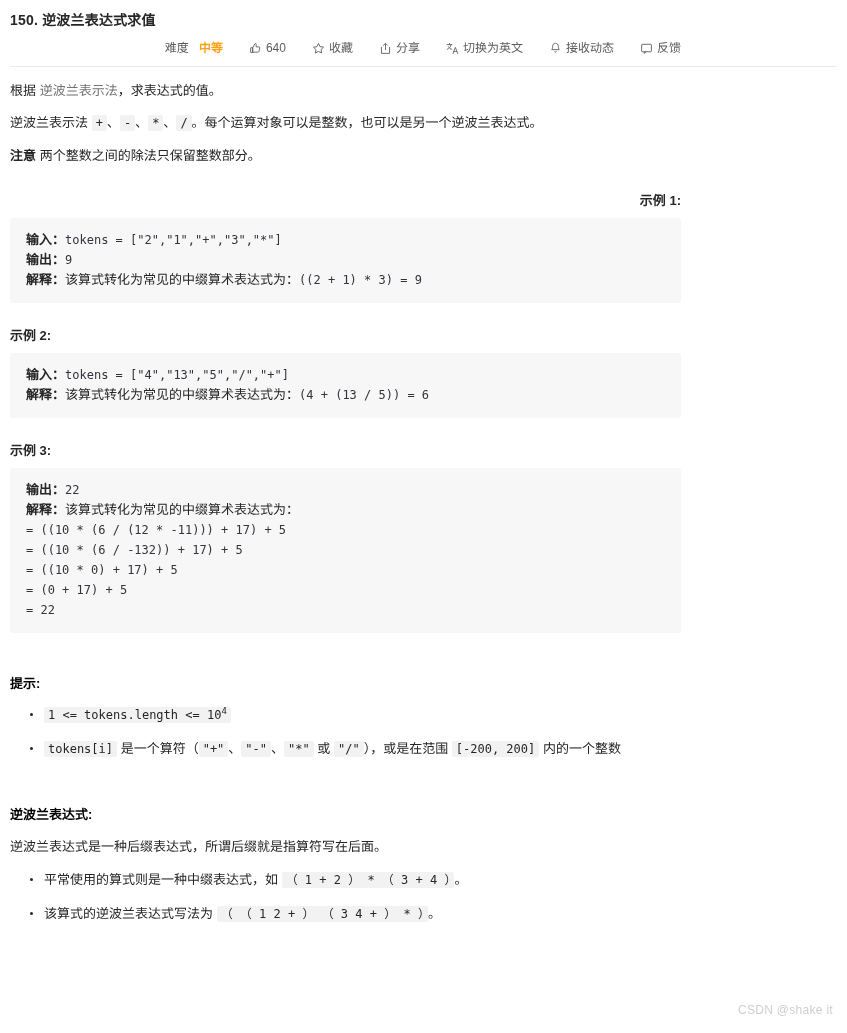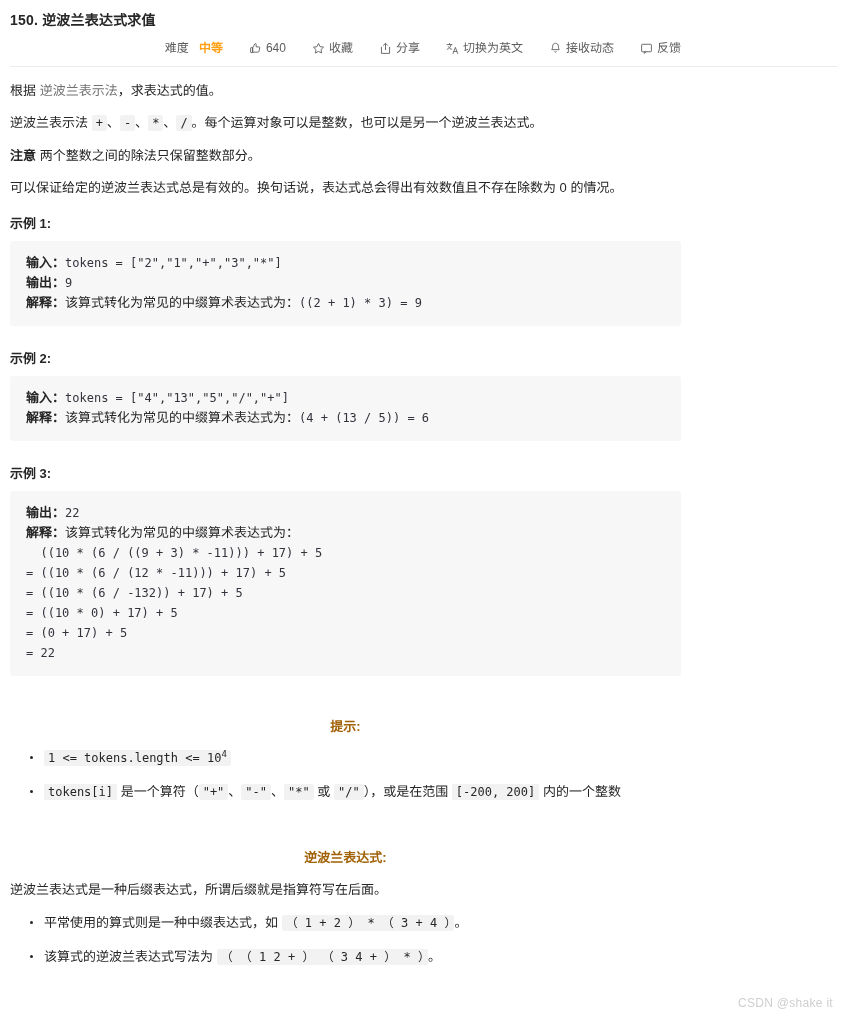--- a/index.html
+++ b/index.html
@@ -90,21 +90,21 @@
     border-radius: 2px;
     white-space: pre;
   }
   
   .ex-title {
     font-size: 13px;
     font-weight: 700;
     color: #262626;
     margin: 22px 0 9px 0;
   }
-  .ex-title.first { margin-top: 16px; }
+  .ex-title.first { margin-top: 25px; text-align: right; }
   .ex-box {
     background: #f7f7f7;
     border-radius: 3px;
     padding: 12px 16px 13px 16px;
     margin-bottom: 2px;
   }
   .ex-line {
     font-size: 13px;
     line-height: 20px;
     color: #262626;
@@ -121,23 +121,22 @@
     font-family: "DejaVu Sans Mono", "Liberation Mono", monospace;
     font-size: 12px;
     line-height: 20px;
     color: #33333c;
     white-space: pre;
   }
   
   .sec-title {
     font-size: 13px;
     font-weight: 700;
-    color: #a16207;
+    color: #000000;
     margin: 40px 0 12px 0;
-    text-align: center;
   }
   ul.bullets {
     margin: 0 0 0 0;
     padding-left: 34px;
     list-style: none;
   }
   ul.bullets li {
     position: relative;
     font-size: 13px;
     line-height: 21px;
@@ -154,21 +153,21 @@
     height: 3px;
     border-radius: 50%;
     background: #262626;
   }
   sup { font-size: 9px; vertical-align: super; line-height: 0; }
   
   .sec-title.rpn { margin-top: 44px; margin-bottom: 14px; }
   .watermark {
     position: absolute;
     right: 14px;
-    bottom: 23px;
+    bottom: 16px;
     font-size: 12px;
     color: #cfcfcf;
     letter-spacing: 0.3px;
     font-family: "Liberation Sans", sans-serif;
   }
 </style>
 </head>
 <body>
 
 <div class="page">
@@ -248,40 +247,38 @@
   </div>
 
   <div class="divider"></div>
 
   <p class="para"><span>根据 </span><a class="lnk">逆波兰表示法</a><span>，求表达式的值。</span></p>
 
   <p class="para"><span>逆波兰表示法 </span><code class="chip">+</code><span>、</span><code class="chip">-</code><span>、</span><code class="chip">*</code><span>、</span><code class="chip">/</code><span>。每个运算对象可以是整数，也可以是另一个逆波兰表达式。</span></p>
 
   <p class="para"><b>注意</b><span> 两个整数之间的除法只保留整数部分。</span></p>
 
-  <p class="para">可以保证给定的逆波兰表达式总是有效的。换句话说，表达式总会得出有效数值且不存在除数为 0 的情况。</p>
 
   <div class="ex-title first">示例 1:</div>
   <div class="ex-box">
     <div class="ex-line"><span class="lbl">输入：</span><span class="mono">tokens = ["2","1","+","3","*"]</span></div>
     <div class="ex-line"><span class="lbl">输出：</span><span class="mono">9</span></div>
     <div class="ex-line"><span class="lbl">解释：</span><span>该算式转化为常见的中缀算术表达式为：</span><span class="mono">((2 + 1) * 3) = 9</span></div>
   </div>
 
   <div class="ex-title">示例 2:</div>
   <div class="ex-box">
     <div class="ex-line"><span class="lbl">输入：</span><span class="mono">tokens = ["4","13","5","/","+"]</span></div>
     <div class="ex-line"><span class="lbl">解释：</span><span>该算式转化为常见的中缀算术表达式为：</span><span class="mono">(4 + (13 / 5)) = 6</span></div>
   </div>
 
   <div class="ex-title">示例 3:</div>
   <div class="ex-box">
     <div class="ex-line"><span class="lbl">输出：</span><span class="mono">22</span></div>
     <div class="ex-line"><span class="lbl">解释：</span><span>该算式转化为常见的中缀算术表达式为：</span></div>
-    <div class="calc-line">  ((10 * (6 / ((9 + 3) * -11))) + 17) + 5</div>
     <div class="calc-line">= ((10 * (6 / (12 * -11))) + 17) + 5</div>
     <div class="calc-line">= ((10 * (6 / -132)) + 17) + 5</div>
     <div class="calc-line">= ((10 * 0) + 17) + 5</div>
     <div class="calc-line">= (0 + 17) + 5</div>
     <div class="calc-line">= 22</div>
   </div>
 
   <div class="sec-title">提示:</div>
   <ul class="bullets">
     <li><code class="chip"><span>1 &lt;= tokens.length &lt;= 10</span><sup>4</sup></code></li>

